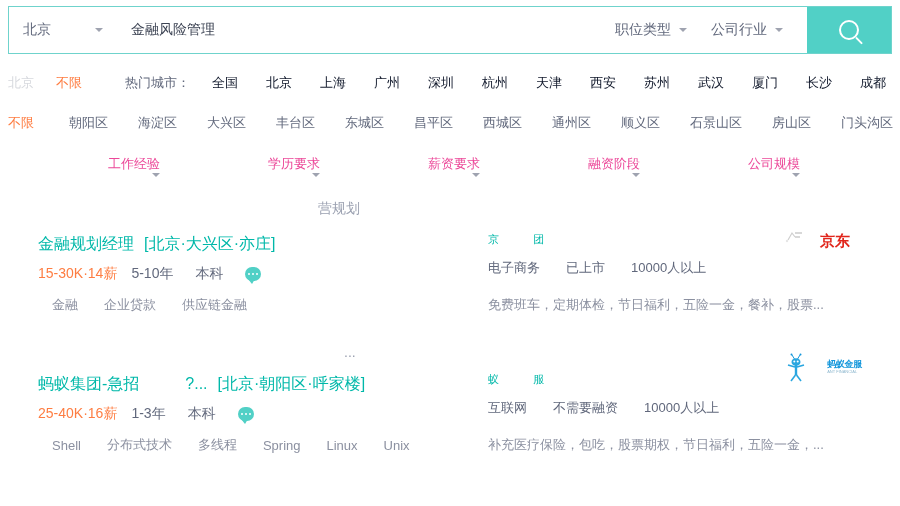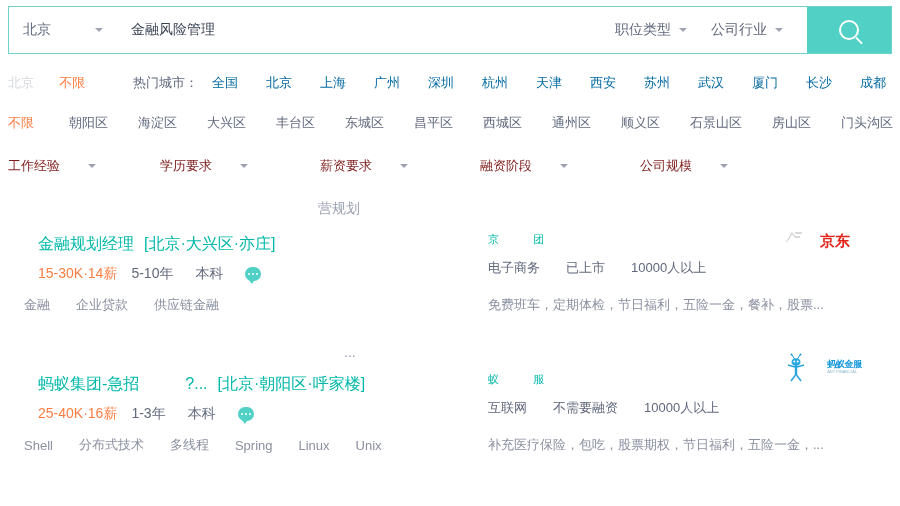--- a/index.html
+++ b/index.html
@@ -79,23 +79,23 @@
   .city-row {
     position: absolute; left: 0; top: 66px;
     width: 900px; height: 34px;
     display: flex; align-items: center;
     font-size: 13px;
     white-space: nowrap;
     overflow: hidden;
   }
   .city-cur { color: #d7d9de; padding-left: 8px; width: 72px; }
   .city-unlimited { color: #fe7d42; width: 92px; }
-  .hot-label { color: #61687c; }
+  .hot-label { color: #61687c; margin-right: 8px; }
   .city-item {
-    color: #0369a1;
+    color: #0f172a;
     padding: 0 14px;
     cursor: pointer;
   }
 
   
   .district-row {
     position: absolute; left: 0; top: 106px;
     width: 900px; height: 34px;
     display: flex; align-items: center;
     font-size: 13px;
@@ -106,24 +106,25 @@
   .district-item { color: #61687c; padding: 0 15px; cursor: pointer; }
 
   
   .filter-row {
     position: absolute; left: 0; top: 148px;
     width: 900px; height: 36px;
     display: flex; align-items: center;
     font-size: 13px;
   }
   .filter-item {
-    display: flex; align-items: center;
-    color: #7f1d1d;
+    display: flex; align-items: flex-end;
+    color: #ec4899;
     cursor: pointer;
     width: 160px;
+    flex-direction: column;
   }
   .filter-item:first-child { padding-left: 8px; width: 160px; }
   .filter-item .caret { margin-left: 28px; margin-right: 0; }
 
   
   .job-list {
     position: absolute; left: 0; top: 200px;
     width: 900px;
   }
   .job-row {
@@ -175,21 +176,21 @@
   .chat-bubble i:nth-child(3) { left: 11px; }
 
   .ghost-text {
     position: absolute;
     font-size: 14px; color: #9aa0b0;
     white-space: nowrap;
   }
 
   .tag-line {
     display: flex; align-items: center;
-    margin-left: 16px;
+    margin-left: 44px;
     font-size: 13px; color: #8b90a0;
     position: absolute;
     bottom: 26px;
   }
   .tag-line span { margin-right: 26px; white-space: nowrap; }
 
   
   .co-name-line {
     font-size: 11px; color: #00b8a9;
     white-space: nowrap;

